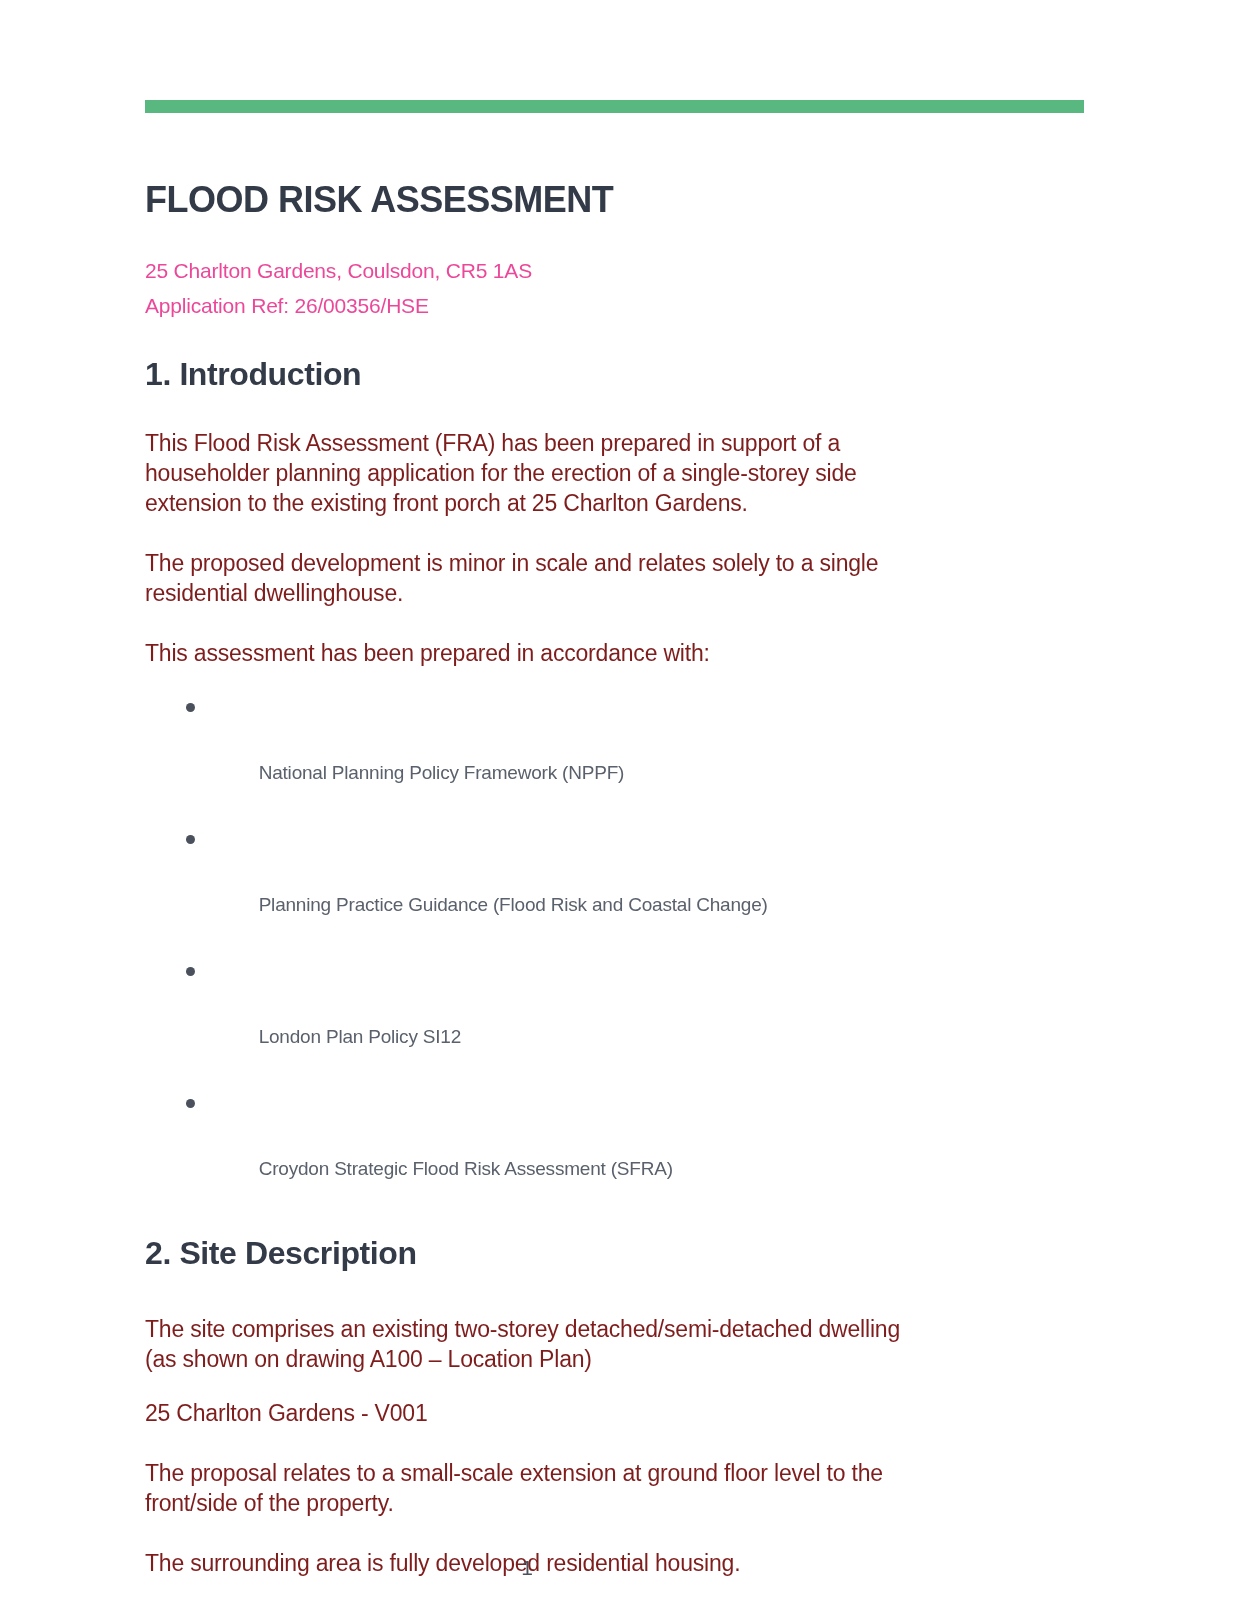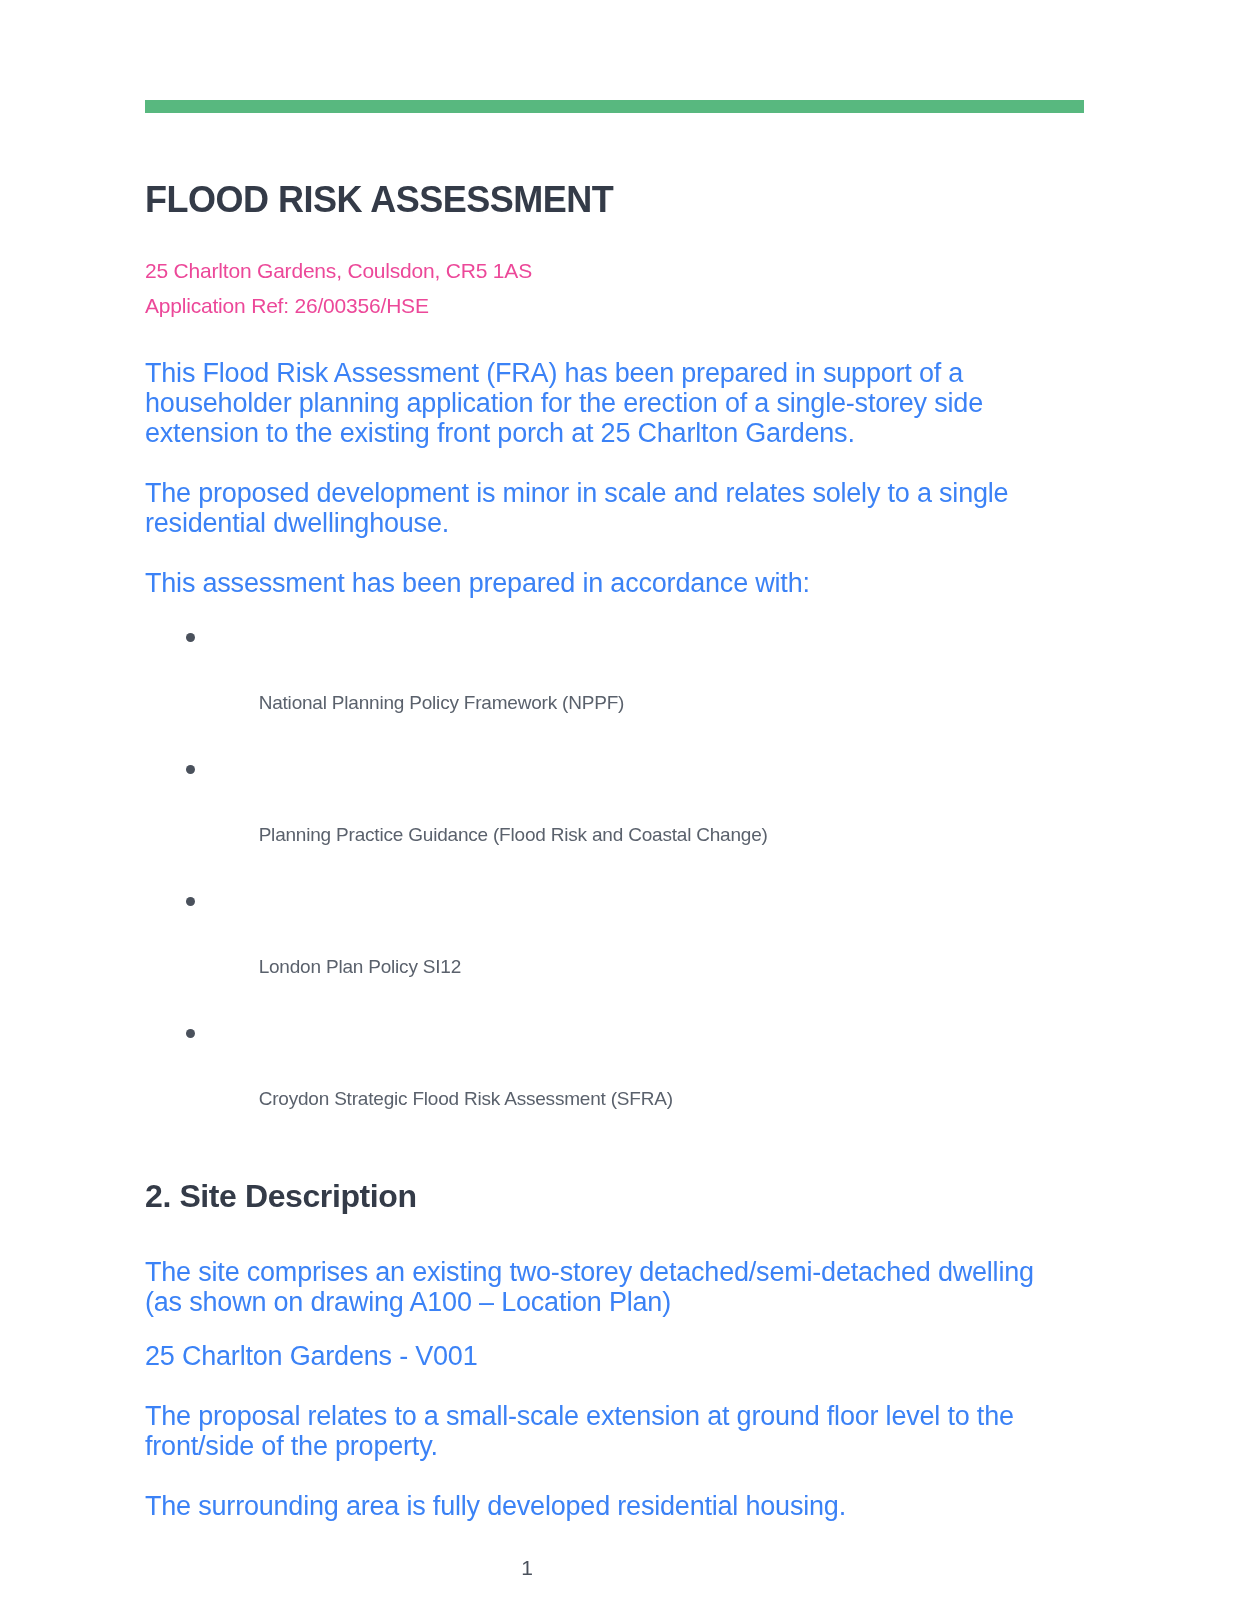--- a/index.html
+++ b/index.html
@@ -48,28 +48,28 @@
   .section-heading {
     font-size: 32px;
     line-height: 38px;
     font-weight: 700;
     letter-spacing: -0.4px;
     color: #343b48;
     white-space: pre;
     margin: 0;
   }
   .mt-heading-1 { margin-top: 32px; }
-  .mt-heading   { margin-top: 29px; }
+  .mt-heading   { margin-top: 16px; }
 
   .body-p {
     margin: 0;
-    font-size: 27px;
+    font-size: 23px;
     line-height: 30px;
     letter-spacing: -0.2px;
-    color: #3b82f6;
+    color: #7f1d1d;
     white-space: pre;
   }
 
   .mt-35 { margin-top: 35px; }
   .mt-30 { margin-top: 30px; }
   .mt-42 { margin-top: 42px; }
   .mt-24 { margin-top: 24px; }
 
   .bullet-list {
     list-style: none;
@@ -114,20 +114,21 @@
 
     <div class="accent-bar" style="background-color: rgb(88, 184, 127);"></div>
 
     <div class="doc-title">FLOOD RISK ASSESSMENT</div>
 
     <div class="doc-meta">
       <div>25 Charlton Gardens, Coulsdon, CR5 1AS</div>
       <div>Application Ref: 26/00356/HSE</div>
     </div>
 
+    <h2 class="section-heading mt-heading-1">1. Introduction</h2>
 
     <p class="body-p mt-35">This Flood Risk Assessment (FRA) has been prepared in support of a
 householder planning application for the erection of a single-storey side
 extension to the existing front porch at 25 Charlton Gardens.</p>
     <p class="body-p mt-30">The proposed development is minor in scale and relates solely to a single
 residential dwellinghouse.</p>
     <p class="body-p mt-30">This assessment has been prepared in accordance with:</p>
 
     <ul class="bullet-list">
       <li>

